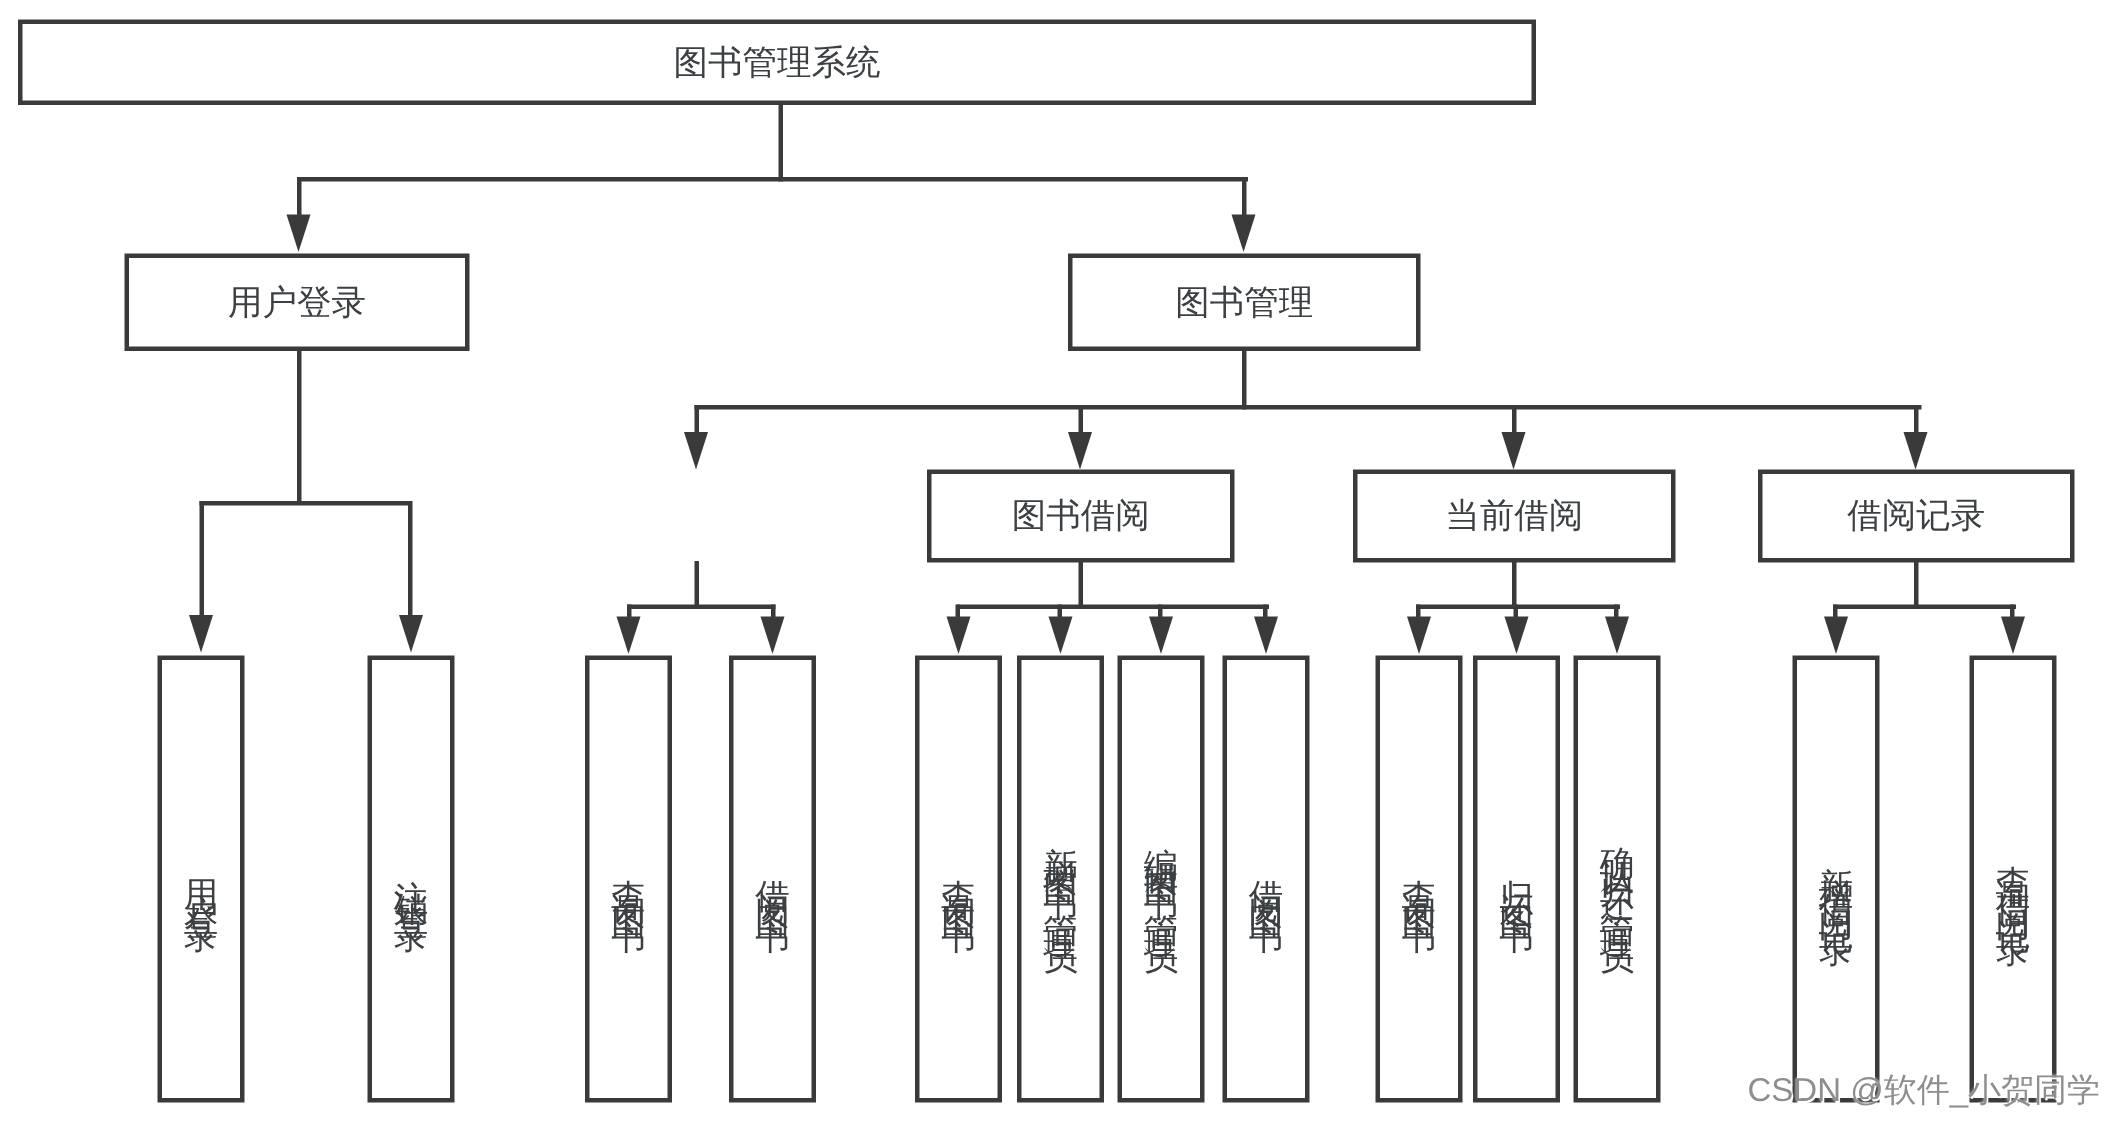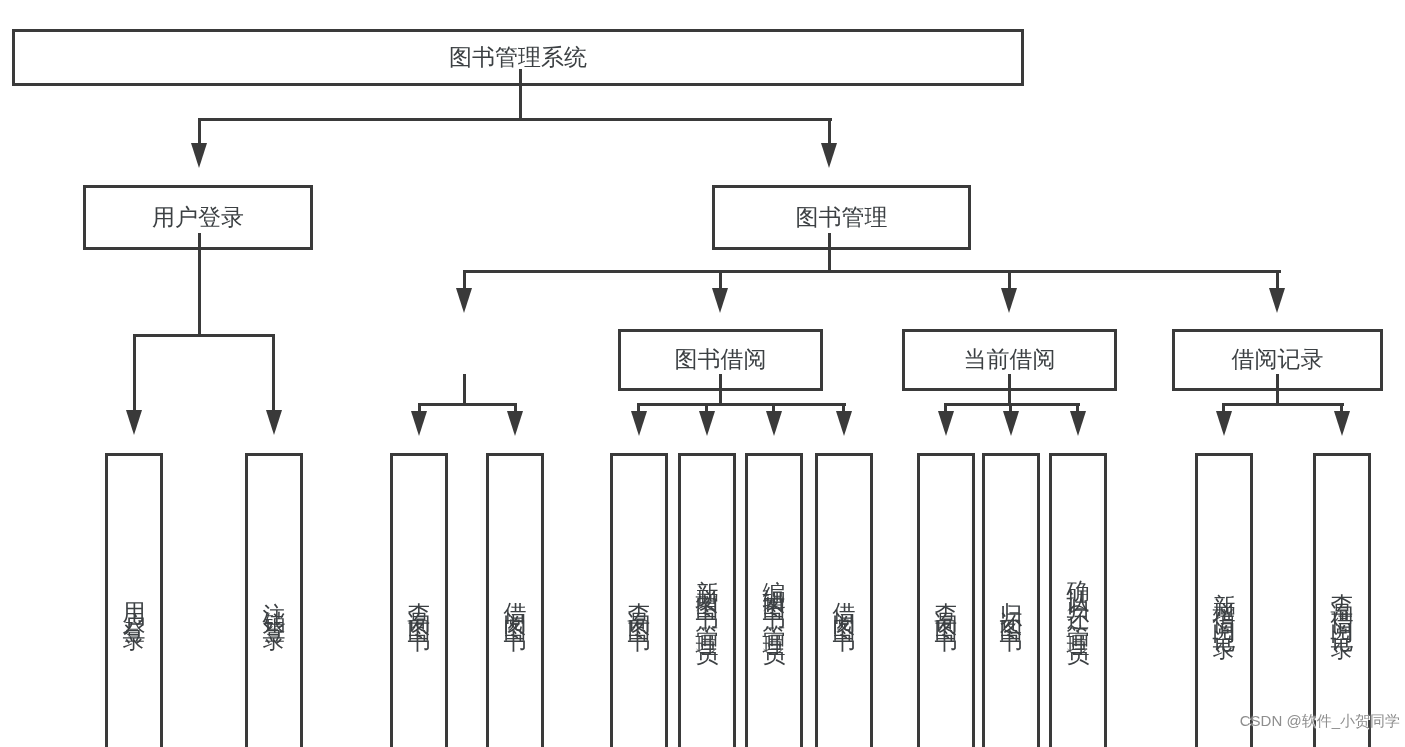--- a/index.html
+++ b/index.html
@@ -3,38 +3,38 @@
 <meta charset="utf-8">
 <style>
   html,body{margin:0;padding:0;background:#fff;}
   .stage{
     position:relative;width:1405px;height:747px;background:#fff;overflow:hidden;
     font-family:"Liberation Sans","DejaVu Sans",sans-serif;
   }
   .box{
     position:absolute;box-sizing:border-box;
     border:3px solid var(--line,#3a3a3a);background:#fff;
-    display:flex;align-items:center;justify-content:center;margin-top:16px;
+    display:flex;align-items:center;justify-content:center;
   }
   .box span{
     font-size:23px;color:var(--text,#3c4043);white-space:nowrap;line-height:1.2;
   }
   .box.v span{
     writing-mode:vertical-rl;text-orientation:mixed;
     letter-spacing:9px;line-height:1;white-space:normal;
   }
   .line{position:absolute;background:var(--line,#3a3a3a);}
   .arrow{
     position:absolute;width:0;height:0;
     border-left:8px solid transparent;border-right:8px solid transparent;
     border-top:25px solid var(--line,#3a3a3a);
   }
   .watermark{
     position:absolute;right:5px;top:712px;z-index:5;
-    font-size:15px;color:var(--watermark,#8e8e8e);
+    font-size:22px;color:var(--watermark,#8e8e8e);
     text-shadow:0 0 2px #fff,1px 1px 0 #fff;white-space:nowrap;
   }
 </style>
 </head>
 <body>
 
 <div class="stage">
 
   <div class="box" style="left:12px;top:13px;width:1012px;height:57px">
     <span>图书管理系统</span>
@@ -43,21 +43,21 @@
   <div class="line" style="left:519px;top:69px;width:3px;height:52px"></div>
   <div class="line" style="left:198px;top:118px;width:634px;height:3px"></div>
   <div class="line" style="left:198px;top:118px;width:3px;height:28px"></div>
   <div class="arrow" style="left:191px;top:143px"></div>
   <div class="line" style="left:828px;top:118px;width:3px;height:28px"></div>
   <div class="arrow" style="left:821px;top:143px"></div>
 
   <div class="box" style="left:83px;top:169px;width:230px;height:65px">
     <span>用户登录</span>
   </div>
-  <div class="box" style="left:712px;top:169px;width:259px;height:65px">
+  <div class="box" style="left:712px;top:169px;width:235px;height:65px">
     <span>图书管理</span>
   </div>
 
   <div class="line" style="left:198px;top:233px;width:3px;height:103px"></div>
   <div class="line" style="left:133px;top:334px;width:141px;height:3px"></div>
   <div class="line" style="left:133px;top:334px;width:3px;height:77px"></div>
   <div class="arrow" style="left:126px;top:410px"></div>
   <div class="line" style="left:272px;top:334px;width:3px;height:77px"></div>
   <div class="arrow" style="left:266px;top:410px"></div>
 

